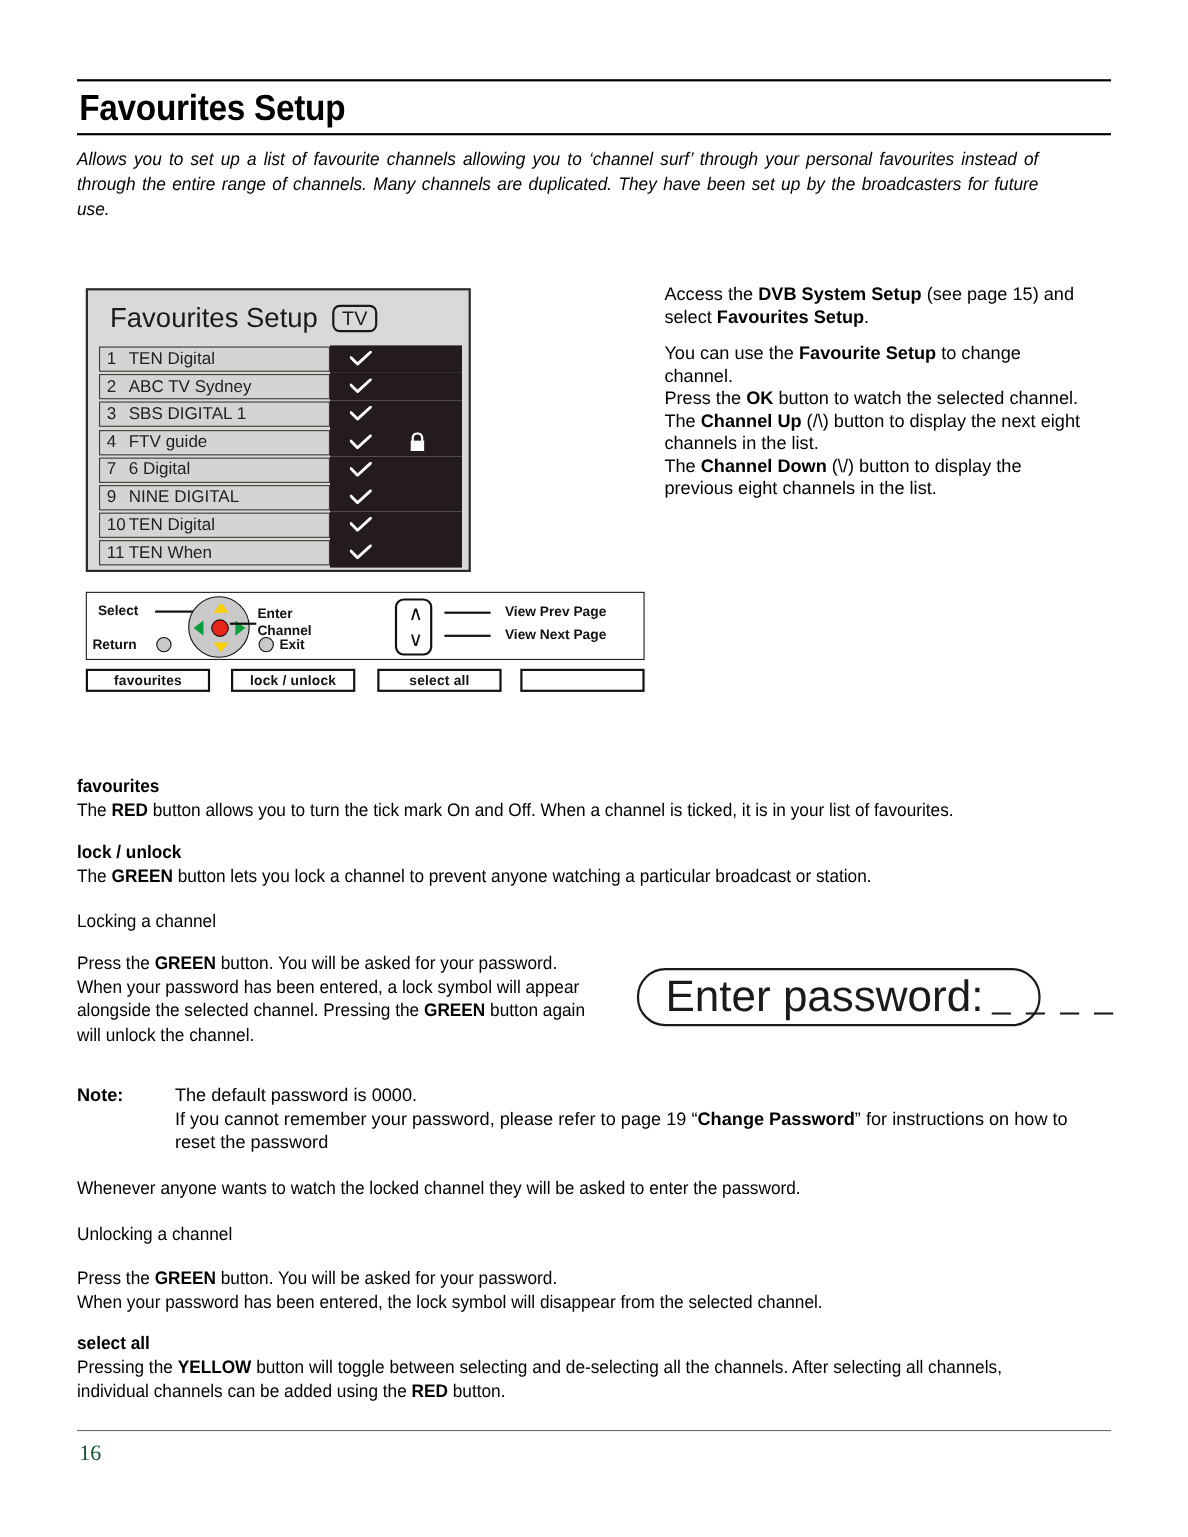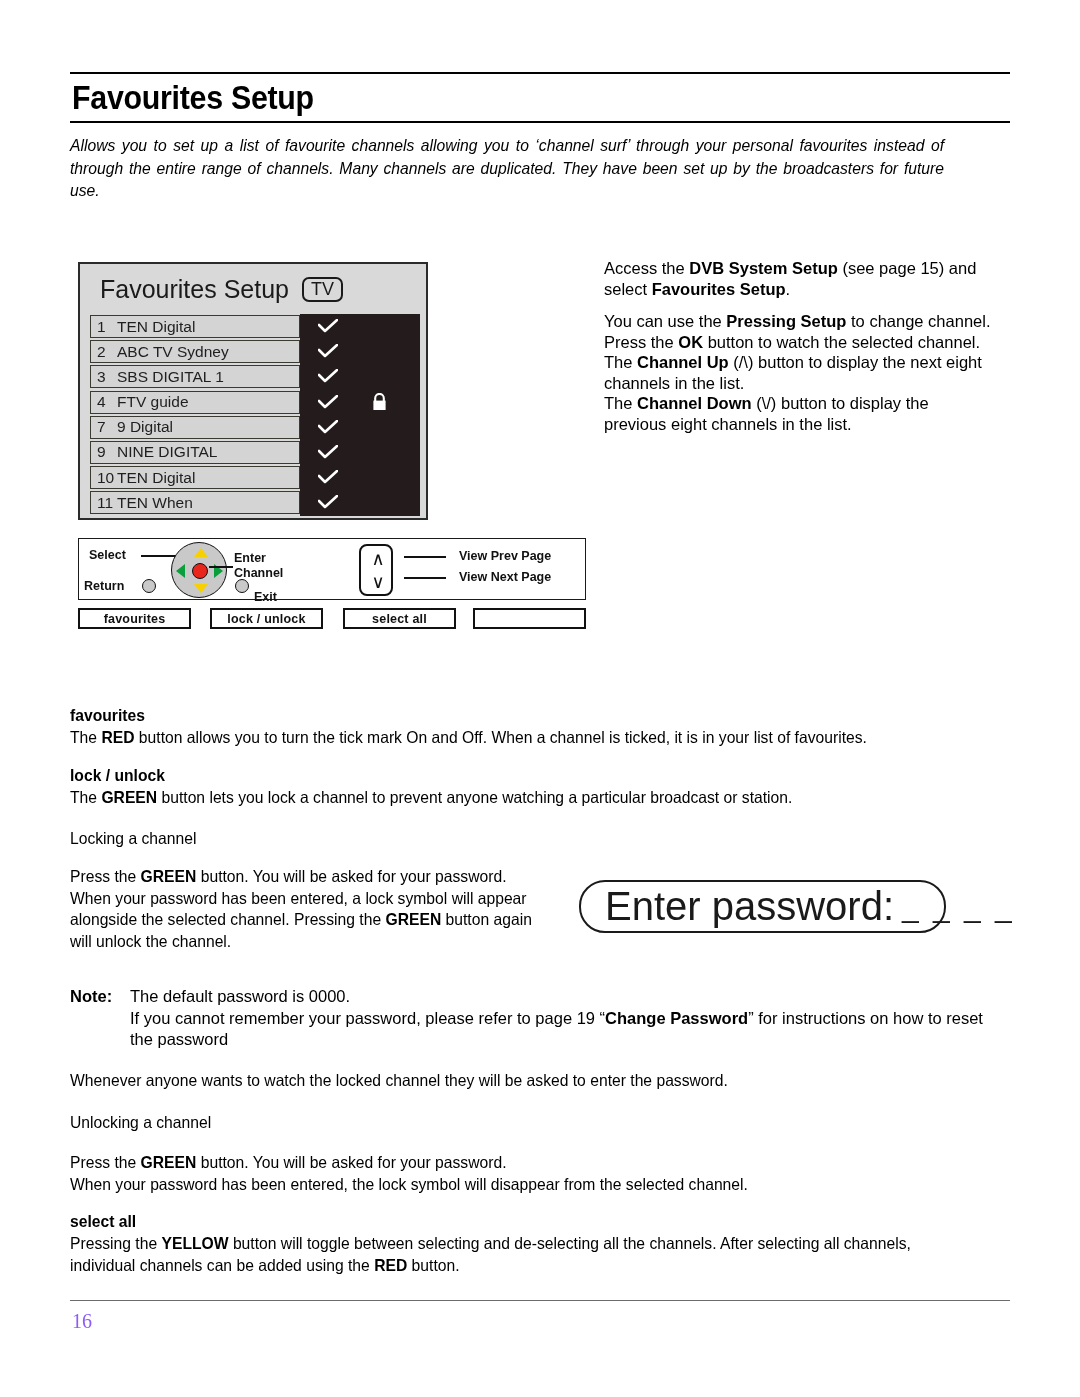--- a/index.html
+++ b/index.html
@@ -157,21 +157,21 @@
     position: absolute;
     font-size: 12.5px;
     font-weight: bold;
     color: #111;
     white-space: nowrap;
   }
   .lbl-select  { left: 10px;  top: 9px; }
   .lbl-return  { left: 5px;   top: 40px; }
   .lbl-view    { left: 155px; top: 12px; }
   .lbl-channel { left: 155px; top: 27px; }
-  .lbl-exit    { left: 175px; top: 51px; }
+  .lbl-exit    { left: 175px; top: 40px; }
   .lbl-prev    { left: 380px; top: 10px; }
   .lbl-next    { left: 380px; top: 31px; }
 
   .leader {
     position: absolute;
     height: 2px;
     background: #111;
   }
   .leader-select { left: 62px;  top: 16px; width: 58px; }
   .leader-view   { left: 130px; top: 27px; width: 24px; }
@@ -308,20 +308,21 @@
   .sec-note     { top: 986px; width: 925px; }
   .sec-whenever { top: 1070px; }
   .sec-unlock   { top: 1112px; }
   .sec-press2   { top: 1152px; }
   .sec-selall   { top: 1212px; }
 
   .note-grid {
     display: flex;
     font-size: 16.5px;
     line-height: 21.5px;
+    gap: 29px;
   }
   .note-label { width: 60px; font-weight: bold; flex: none; }
   .note-body  { flex: 1; }
 
   
   .pw-dialog {
     position: absolute;
     left: 579px; top: 880px;
     width: 367px; height: 53px;
     border: 2.2px solid #1a1a1a;
@@ -351,21 +352,21 @@
     position: absolute;
     left: 70px; top: 1300px;
     width: 940px; height: 1px;
     background: #6b6b6b;
   }
   .page-num {
     position: absolute;
     left: 72px; top: 1310px;
     font-family: "Liberation Serif", serif;
     font-size: 20px;
-    color: #8b5cf6;
+    color: #14532d;
   }
 
   b { font-weight: bold; }
 </style>
 </head>
 <body>
 
 <div class="page">
 
   <div class="header-rule-top"></div>
@@ -424,21 +425,21 @@
               </svg></span>
             <span class="lock"><svg viewBox="0 0 15 18" width="15" height="18" aria-hidden="true">
                 <path d="M3.2 8 V5.2 a4.3 4.3 0 0 1 8.6 0 V8" stroke="#ffffff" stroke-width="2.1" fill="none"></path>
                 <rect x="1.4" y="7.6" width="12.2" height="9.4" fill="#ffffff"></rect>
               </svg></span>
           </div>
         </div>
         <div class="tv-row">
           <div class="tv-row-label">
             <span class="tv-row-num">7</span>
-            <span class="tv-row-name">9 Digital</span>
+            <span class="tv-row-name">6 Digital</span>
           </div>
           <div class="tv-row-status">
             <span class="tick"><svg viewBox="0 0 20 14" width="20" height="14" aria-hidden="true">
                 <path d="M1 6 L7 12 L19 1" stroke="#ffffff" stroke-width="2.6" fill="none" stroke-linecap="round" stroke-linejoin="round"></path>
               </svg></span>
           </div>
         </div>
         <div class="tv-row">
           <div class="tv-row-label">
             <span class="tv-row-num">9</span>
@@ -508,21 +509,21 @@
   <div class="btn-row">
     <div class="cbtn cbtn-1">favourites</div>
     <div class="cbtn cbtn-2">lock / unlock</div>
     <div class="cbtn cbtn-3">select all</div>
     <div class="cbtn cbtn-4"></div>
   </div>
 
   <div class="instr">
     <p><span>Access the </span><b>DVB System Setup</b><span> (see page 15) and select </span><b>Favourites Setup</b><span>.</span></p>
     <div class="gap"></div>
-    <p><span>You can use the </span><b>Pressing Setup</b><span> to change channel.</span></p>
+    <p><span>You can use the </span><b>Favourite Setup</b><span> to change channel.</span></p>
     <p><span>Press the </span><b>OK</b><span> button to watch the selected channel.</span></p>
     <p><span>The </span><b>Channel Up</b><span> (/\) button to display the next eight channels in the list.</span></p>
     <p><span>The </span><b>Channel Down</b><span> (\/) button to display the previous eight channels in the list.</span></p>
   </div>
 
   <div class="sec sec-fav">
     <h3>favourites</h3>
     <p><span>The </span><b>RED</b><span> button allows you to turn the tick mark On and Off. When a channel is ticked, it is in your list of favourites.</span></p>
   </div>
 

